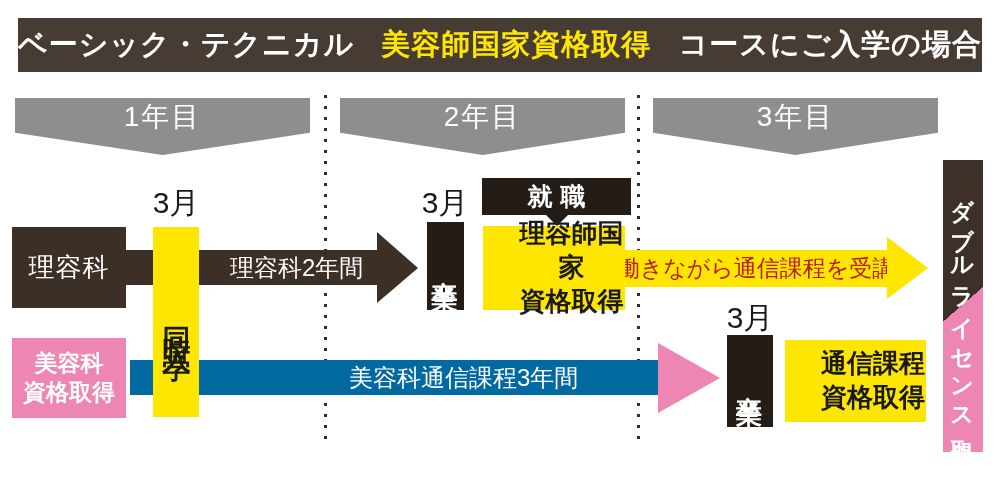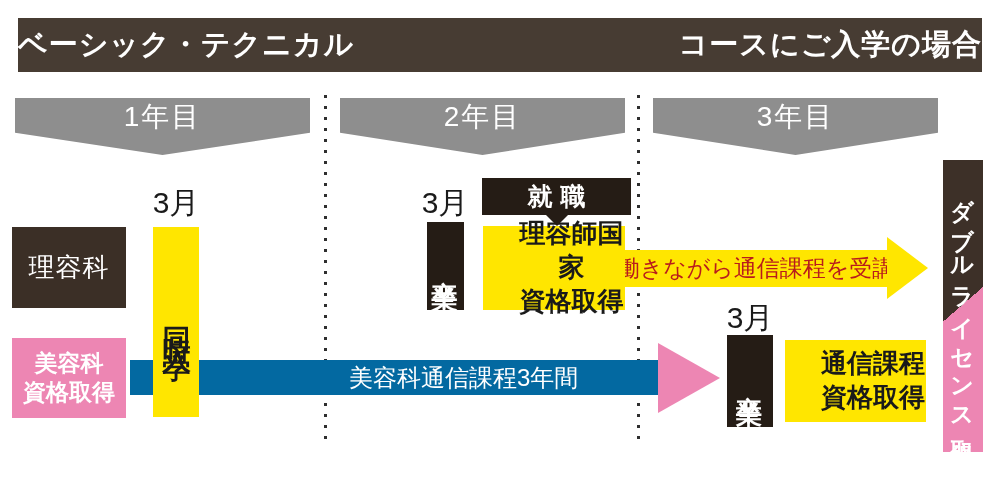--- a/index.html
+++ b/index.html
@@ -133,20 +133,21 @@
   }
   .double-license .v-text { font-size: 23px; letter-spacing: 4px; font-weight: bold; }
 </style>
 </head>
 <body>
 
 <div id="stage">
 
   <div class="header-bar">
     <span class="hdr-white">ベーシック・テクニカル</span>
+      <span class="hdr-yellow">美容師国家資格取得</span>
       <span class="hdr-white">コースにご入学の場合</span>
   </div>
 
   <div class="dotted-line dl1"></div>
   <div class="dotted-line dl2"></div>
 
   <div class="year-banner yb1">
     <span>1年目</span>
   </div>
   <div class="year-banner yb2">
@@ -157,20 +158,26 @@
   </div>
 
   <div class="month-label m1">3月</div>
   <div class="month-label m2">3月</div>
   <div class="month-label m3">3月</div>
 
   <div class="box barber-start">
     <span>理容科</span>
   </div>
 
+  <div class="arrow arrow-barber">
+    <div class="shaft">
+      <span class="arrow-label">理容科2年間</span>
+    </div>
+    <div class="head"></div>
+  </div>
 
   <div class="box beauty-start">
     <div class="two-line">
       <div>美容科</div>
       <div>資格取得</div>
     </div>
   </div>
 
   <div class="arrow arrow-beauty">
     <div class="shaft">

